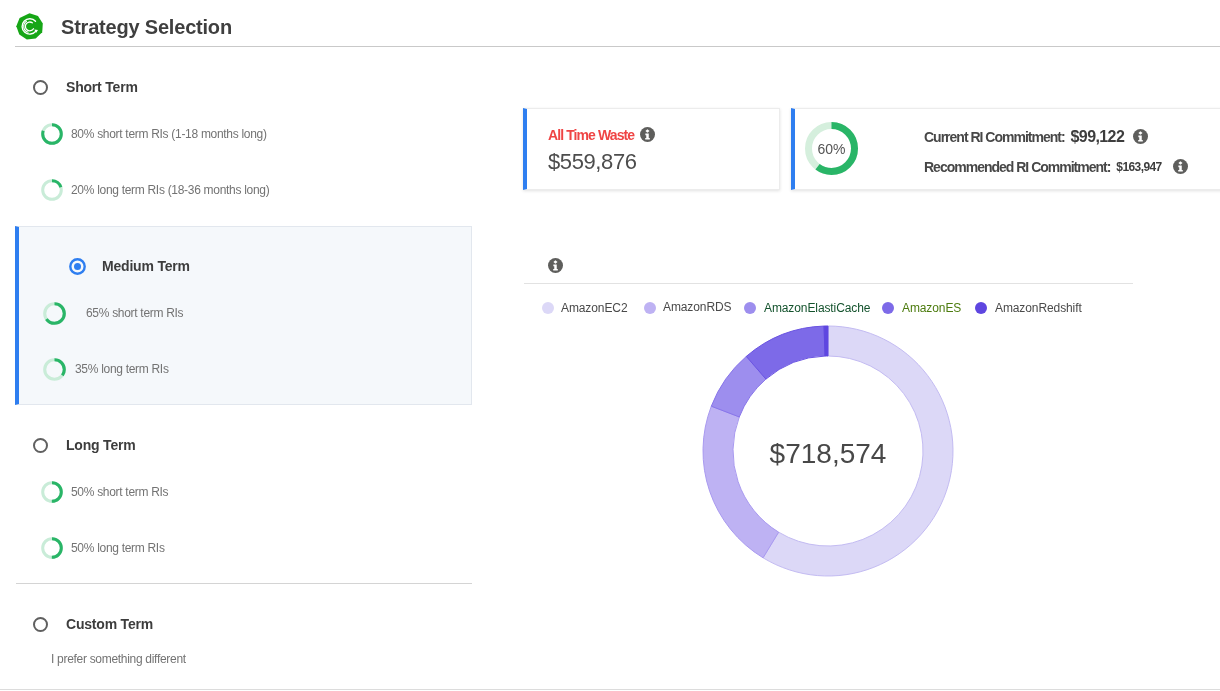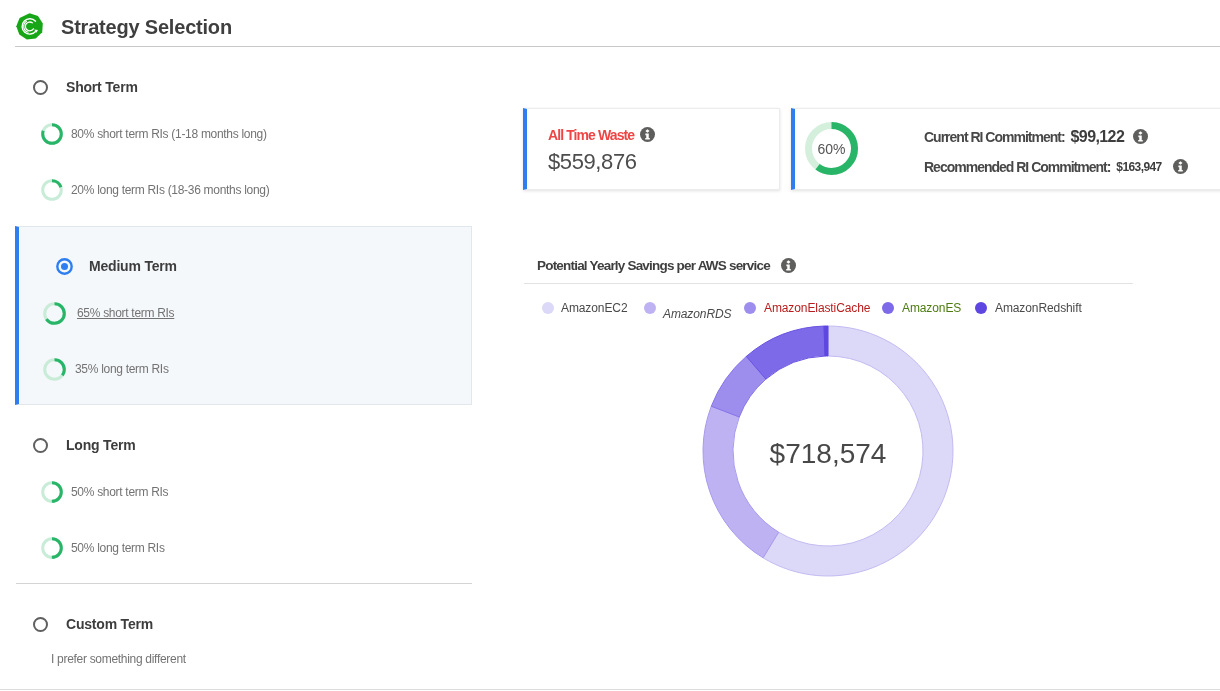--- a/index.html
+++ b/index.html
@@ -46,34 +46,34 @@
 <div class="abs row" style="left:41px;top:179px;height:22px;">
   <svg width="22" height="22" viewBox="0 0 22 22">
     <circle cx="11" cy="11" r="9.3" fill="none" stroke="#c9ecd8" stroke-width="3"></circle>
     <circle cx="11" cy="11" r="9.3" fill="none" stroke="#29b567" stroke-width="3" stroke-dasharray="11.69 58.43" transform="rotate(-90 11 11)"></circle>
   </svg>
   <div class="sublbl" style="margin-left:8px;">20% long term RIs (18-36 months long)</div>
 </div>
 
 <div class="abs" style="left:15px;top:226px;width:457px;height:179px;background:#f5f8fb;border:1px solid #e2e7ee;border-left:4px solid #2e7ef0;"></div>
 
-<div class="abs row" style="left:27px;top:258px;height:16px;padding-left:29px;">
+<div class="abs row" style="left:40px;top:258px;height:16px;padding-left:29px;">
   <svg width="17" height="17" viewBox="0 0 17 17">
     <circle cx="8.5" cy="8.5" r="7.2" fill="none" stroke="#2e7ef0" stroke-width="2.4"></circle>
     <circle cx="8.5" cy="8.5" r="3.5" fill="#2e7ef0"></circle>
   </svg>
   <div class="boldlbl" style="margin-left:16px;">Medium Term</div>
 </div>
 
 <div class="abs row" style="left:43px;top:302px;height:22px;">
   <svg width="23" height="23" viewBox="0 0 23 23">
     <circle cx="11.5" cy="11.5" r="9.8" fill="none" stroke="#c9ecd8" stroke-width="3.1"></circle>
     <circle cx="11.5" cy="11.5" r="9.8" fill="none" stroke="#29b567" stroke-width="3.1" stroke-dasharray="40.02 61.58" transform="rotate(-90 11.5 11.5)"></circle>
   </svg>
-  <div class="sublbl" style="margin-left:11px;text-decoration:underline;">65% short term RIs</div>
+  <div class="sublbl" style="margin-left:20px;">65% short term RIs</div>
 </div>
 
 <div class="abs row" style="left:43px;top:358px;height:22px;">
   <svg width="23" height="23" viewBox="0 0 23 23">
     <circle cx="11.5" cy="11.5" r="9.8" fill="none" stroke="#c9ecd8" stroke-width="3.1"></circle>
     <circle cx="11.5" cy="11.5" r="9.8" fill="none" stroke="#29b567" stroke-width="3.1" stroke-dasharray="21.55 61.58" transform="rotate(-90 11.5 11.5)"></circle>
   </svg>
   <div class="sublbl" style="margin-left:9px;">35% long term RIs</div>
 </div>
 
@@ -136,35 +136,34 @@
   <span style="font-size:14px;font-weight:700;color:#474747;letter-spacing:-1px;">Recommended RI Commitment:</span>
   <span style="font-size:12px;font-weight:700;color:#3d3d3d;margin-left:6px;letter-spacing:-0.6px;">$163,947</span>
   <svg class="infoicon" style="margin-left:11px;" width="15" height="15" viewBox="0 0 15 15">
         <circle cx="7.5" cy="7.5" r="7.5" fill="#5e5e5c"></circle>
         <path fill="#fff" d="M7.45 2.2 L9.5 3.95 L7.45 5.75 L5.45 3.95 Z"></path>
         <path fill="#fff" d="M8.75 6.6 L8.75 10.9 L9.8 10.9 L9.8 12.5 L5.2 12.5 L5.2 10.9 L6.25 10.9 L6.25 8.2 L5.35 8.2 L5.35 6.6 Z"></path>
       </svg>
 </div>
 
 <div class="abs row" style="left:537px;top:258px;height:15px;">
-  <span style="font-size:13.5px;font-weight:700;color:#3f3f3f;letter-spacing:-0.8px;">Potential Yearly Savings per AWS service</span>
   <svg class="infoicon" style="margin-left:11px;" width="15" height="15" viewBox="0 0 15 15">
         <circle cx="7.5" cy="7.5" r="7.5" fill="#5e5e5c"></circle>
         <path fill="#fff" d="M7.45 2.2 L9.5 3.95 L7.45 5.75 L5.45 3.95 Z"></path>
         <path fill="#fff" d="M8.75 6.6 L8.75 10.9 L9.8 10.9 L9.8 12.5 L5.2 12.5 L5.2 10.9 L6.25 10.9 L6.25 8.2 L5.35 8.2 L5.35 6.6 Z"></path>
       </svg>
 </div>
 <div class="abs" style="left:524px;top:283px;width:609px;height:1px;background:#e2e2e2;"></div>
 
 <div class="abs" style="left:542px;top:302px;width:12px;height:12px;border-radius:50%;background:#dcd8f7;"></div>
 <div class="abs" style="left:561px;top:301px;font-size:12px;color:#4a4a4a;letter-spacing:-0.1px;">AmazonEC2</div>
 <div class="abs" style="left:644px;top:302px;width:12px;height:12px;border-radius:50%;background:#beb2f3;"></div>
-<div class="abs" style="left:663px;top:307px;font-size:12px;color:#4a4a4a;letter-spacing:-0.1px;font-style:italic;">AmazonRDS</div>
+<div class="abs" style="left:663px;top:300px;font-size:12px;color:#4a4a4a;letter-spacing:-0.1px;">AmazonRDS</div>
 <div class="abs" style="left:744px;top:302px;width:12px;height:12px;border-radius:50%;background:#9d8eee;"></div>
-<div class="abs" style="left:764px;top:301px;font-size:12px;color:#b91c1c;letter-spacing:-0.1px;">AmazonElastiCache</div>
+<div class="abs" style="left:764px;top:301px;font-size:12px;color:#14532d;letter-spacing:-0.1px;">AmazonElastiCache</div>
 <div class="abs" style="left:882px;top:302px;width:12px;height:12px;border-radius:50%;background:#7d6ae8;"></div>
 <div class="abs" style="left:902px;top:301px;font-size:12px;color:#4d7c0f;letter-spacing:-0.1px;">AmazonES</div>
 <div class="abs" style="left:975px;top:302px;width:12px;height:12px;border-radius:50%;background:#5e46e0;"></div>
 <div class="abs" style="left:995px;top:301px;font-size:12px;color:#4a4a4a;letter-spacing:-0.1px;">AmazonRedshift</div>
 
 <svg class="abs" style="left:688px;top:311px;" width="280" height="280" viewBox="0 0 280 280">
 <path d="M140.00 15.00A125 125 0 1 1 75.06 246.81L90.65 221.17A95 95 0 1 0 140.00 45.00Z" fill="#dcd8f7" stroke="#c3bbf2" stroke-width="1"></path>
 <path d="M75.06 246.81A125 125 0 0 1 23.30 95.20L51.31 105.96A95 95 0 0 0 90.65 221.17Z" fill="#beb2f3" stroke="#a99af0" stroke-width="1"></path>
 <path d="M23.30 95.20A125 125 0 0 1 58.32 45.38L77.93 68.09A95 95 0 0 0 51.31 105.96Z" fill="#9d8eee" stroke="#8875ea" stroke-width="1"></path>
 <path d="M58.32 45.38A125 125 0 0 1 136.07 15.06L137.02 45.05A95 95 0 0 0 77.93 68.09Z" fill="#7d6ae8" stroke="#6a54e2" stroke-width="1"></path>

